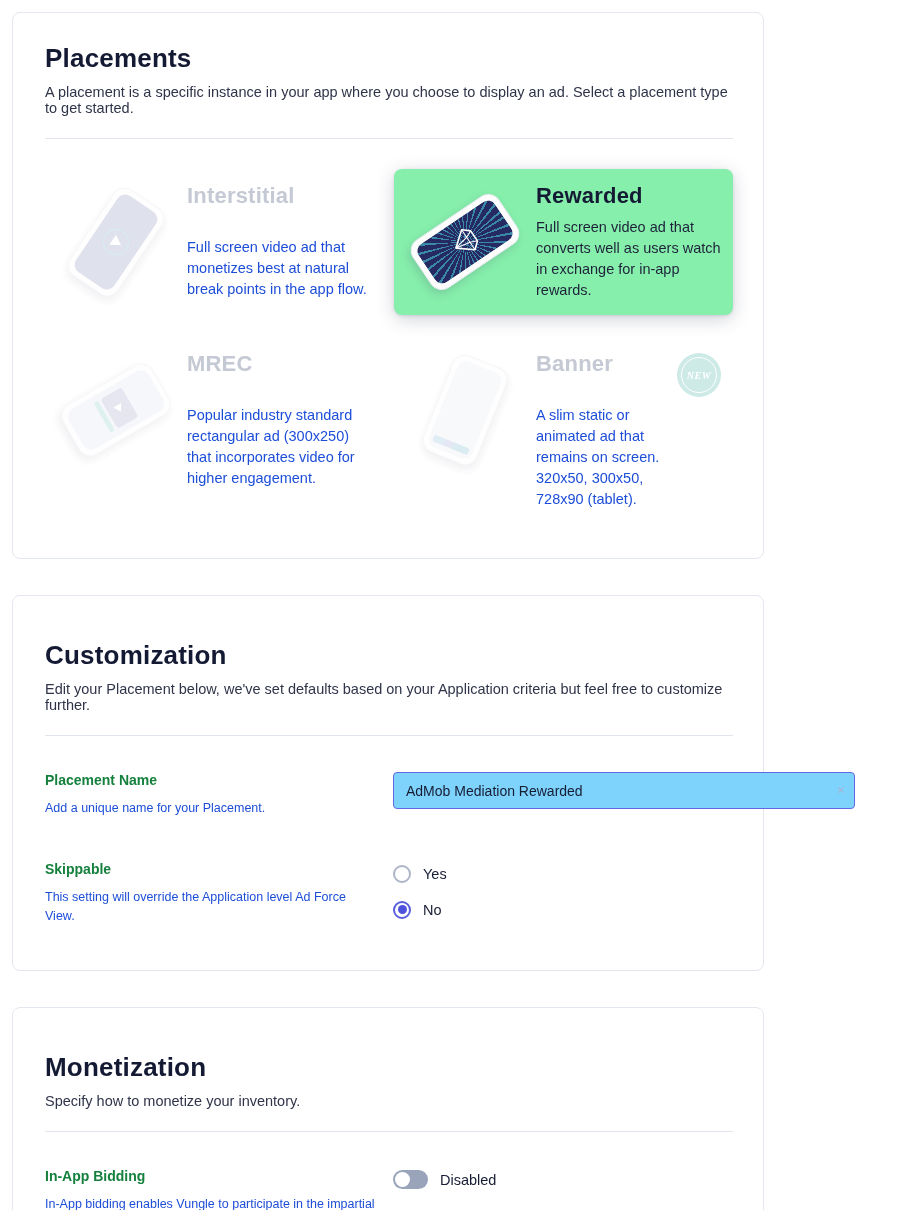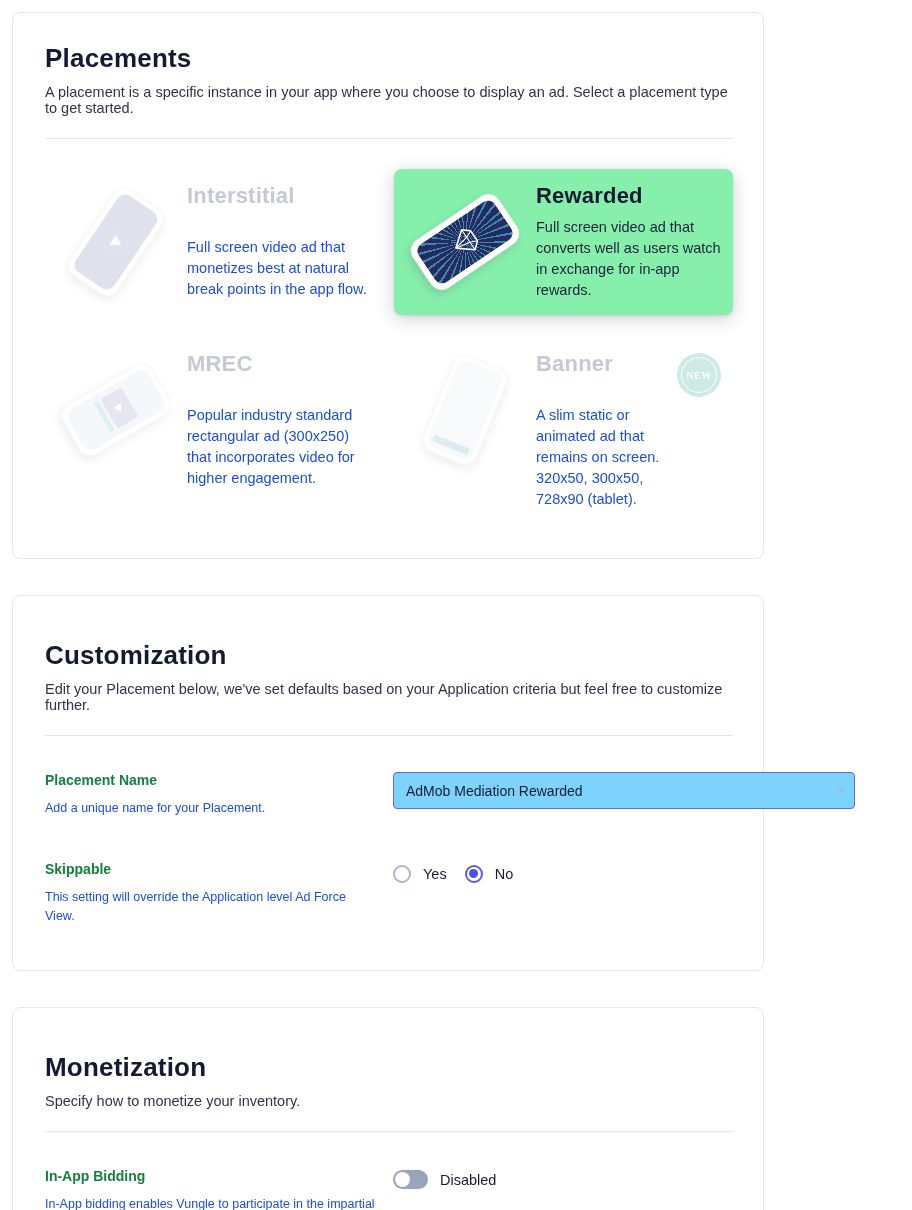--- a/index.html
+++ b/index.html
@@ -159,21 +159,21 @@
     color:#171c33;
     outline:none;
     background:#7dd3fc;
   }
   .clear-icon {
     position:absolute; right:10px; top:9px;
     color:#a9b4d6; font-size:14px; line-height:18px;
     cursor:pointer;
   }
 
-  .radio-group { display:flex; flex-direction:row; gap:18px; padding-top:4px; }
+  .radio-group { display:flex; flex-direction:column; gap:18px; padding-top:4px; }
   .radio-row { display:flex; align-items:center; cursor:pointer; }
   .radio-circle {
     width:18px; height:18px; border-radius:50%;
     border:2px solid #aeb5c9; background:#fff;
     display:flex; align-items:center; justify-content:center;
   }
   .radio-row.checked .radio-circle { border-color:#5a5fe0; }
   .radio-dot { width:9px; height:9px; border-radius:50%; background:#4d52dd; display:none; }
   .radio-row.checked .radio-dot { display:block; }
   .radio-label { margin-left:12px; font-size:14.5px; color:#171c33; }
@@ -260,21 +260,21 @@
           <div class="screen screen-banner">
             <div class="banner-bar"></div>
           </div>
         </div>
       </div>
       <div class="option-text" style="display:flex; align-items:flex-start;">
         <div style="flex:1;">
           <div class="option-title">Banner</div>
           <div class="option-desc">A slim static or animated ad that remains on screen. 320x50, 300x50, 728x90 (tablet).</div>
         </div>
-        <div class="new-badge" style="margin-top:2px;">
+        <div class="new-badge" style="margin-top:2px;font-style:italic;">
           <span>NEW</span>
         </div>
       </div>
     </div>
 
   </div>
 </section>
 
 <section class="card" style="padding-bottom:44px;">
   <h1 class="card-title" style="margin-top:14px;">Customization</h1>

